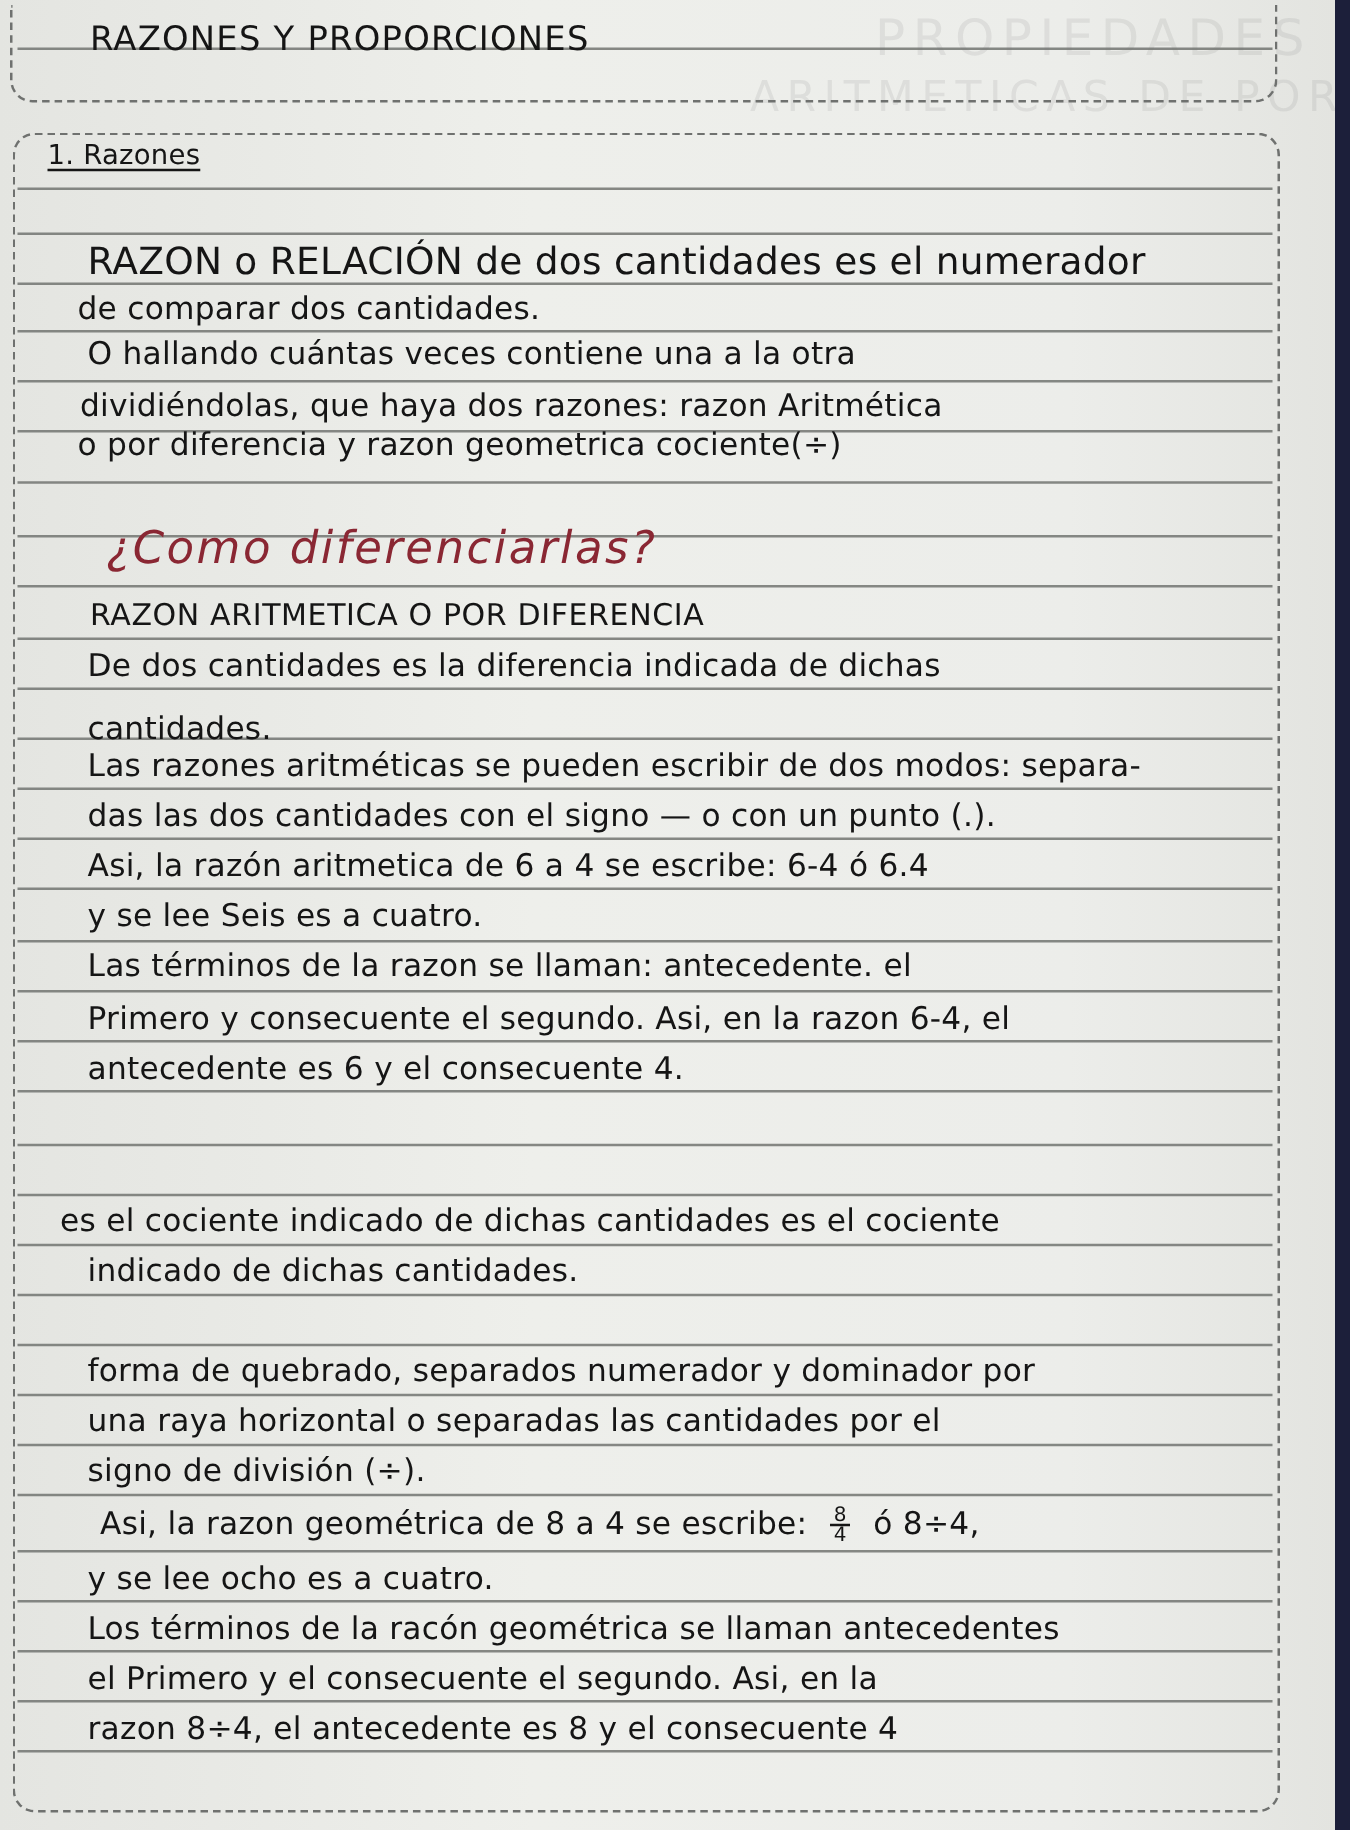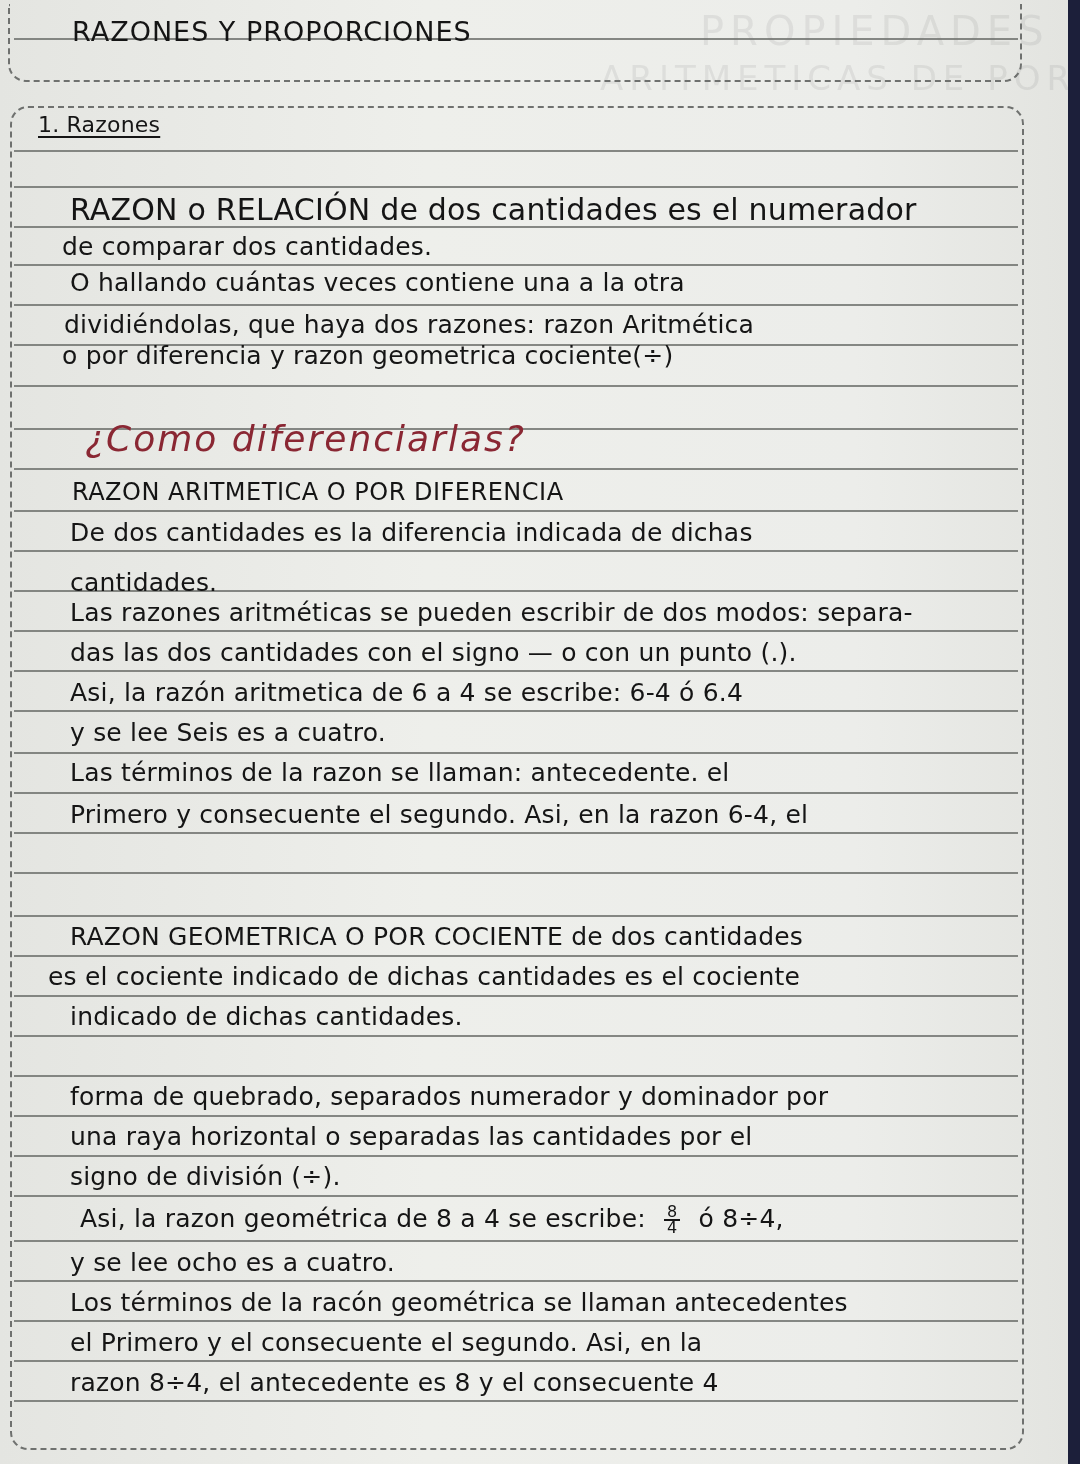--- a/index.html
+++ b/index.html
@@ -109,22 +109,22 @@
 
   <div class="line caps" style="top:478px; left:72px;">RAZON ARITMETICA O POR DIFERENCIA</div>
   <div class="line" style="top:518px;">De dos cantidades es la diferencia indicada de dichas</div>
   <div class="line" style="top:536px;margin-top:32px;">cantidades.</div>
   <div class="line" style="top:598px;">Las razones aritméticas se pueden escribir de dos modos: separa-</div>
   <div class="line" style="top:638px;">das las dos cantidades con el signo —  o con un punto (.).</div>
   <div class="line" style="top:678px;">Asi, la razón aritmetica de 6 a 4 se escribe: 6-4 ó 6.4</div>
   <div class="line" style="top:718px;">y se lee  Seis es a cuatro.</div>
   <div class="line" style="top:758px;">Las términos de la razon se llaman: antecedente. el</div>
   <div class="line" style="top:800px;">Primero y consecuente el segundo. Asi, en la razon 6-4, el</div>
+  <div class="line" style="top:840px;">antecedente es 6 y el consecuente 4.</div>
 
-  <div class="line" style="top:922px;">RAZON GEOMETRICA O POR COCIENTE de dos cantidades</div>
   <div class="line" style="top:962px; left:48px;">es el cociente indicado de dichas cantidades es el cociente</div>
   <div class="line" style="top:1002px;">indicado de dichas cantidades.</div>
   <div class="line" style="top:1082px;">forma de quebrado, separados numerador y dominador por</div>
   <div class="line" style="top:1122px;">una raya horizontal o separadas las cantidades por el</div>
   <div class="line" style="top:1162px;">signo de división (÷).</div>
   <div class="line" style="top:1204px; left:80px;">
     <span>Asi, la razon geométrica de 8 a 4 se escribe:</span>
     <span class="frac">
       <span class="num">8</span>
       <span class="den">4</span>

